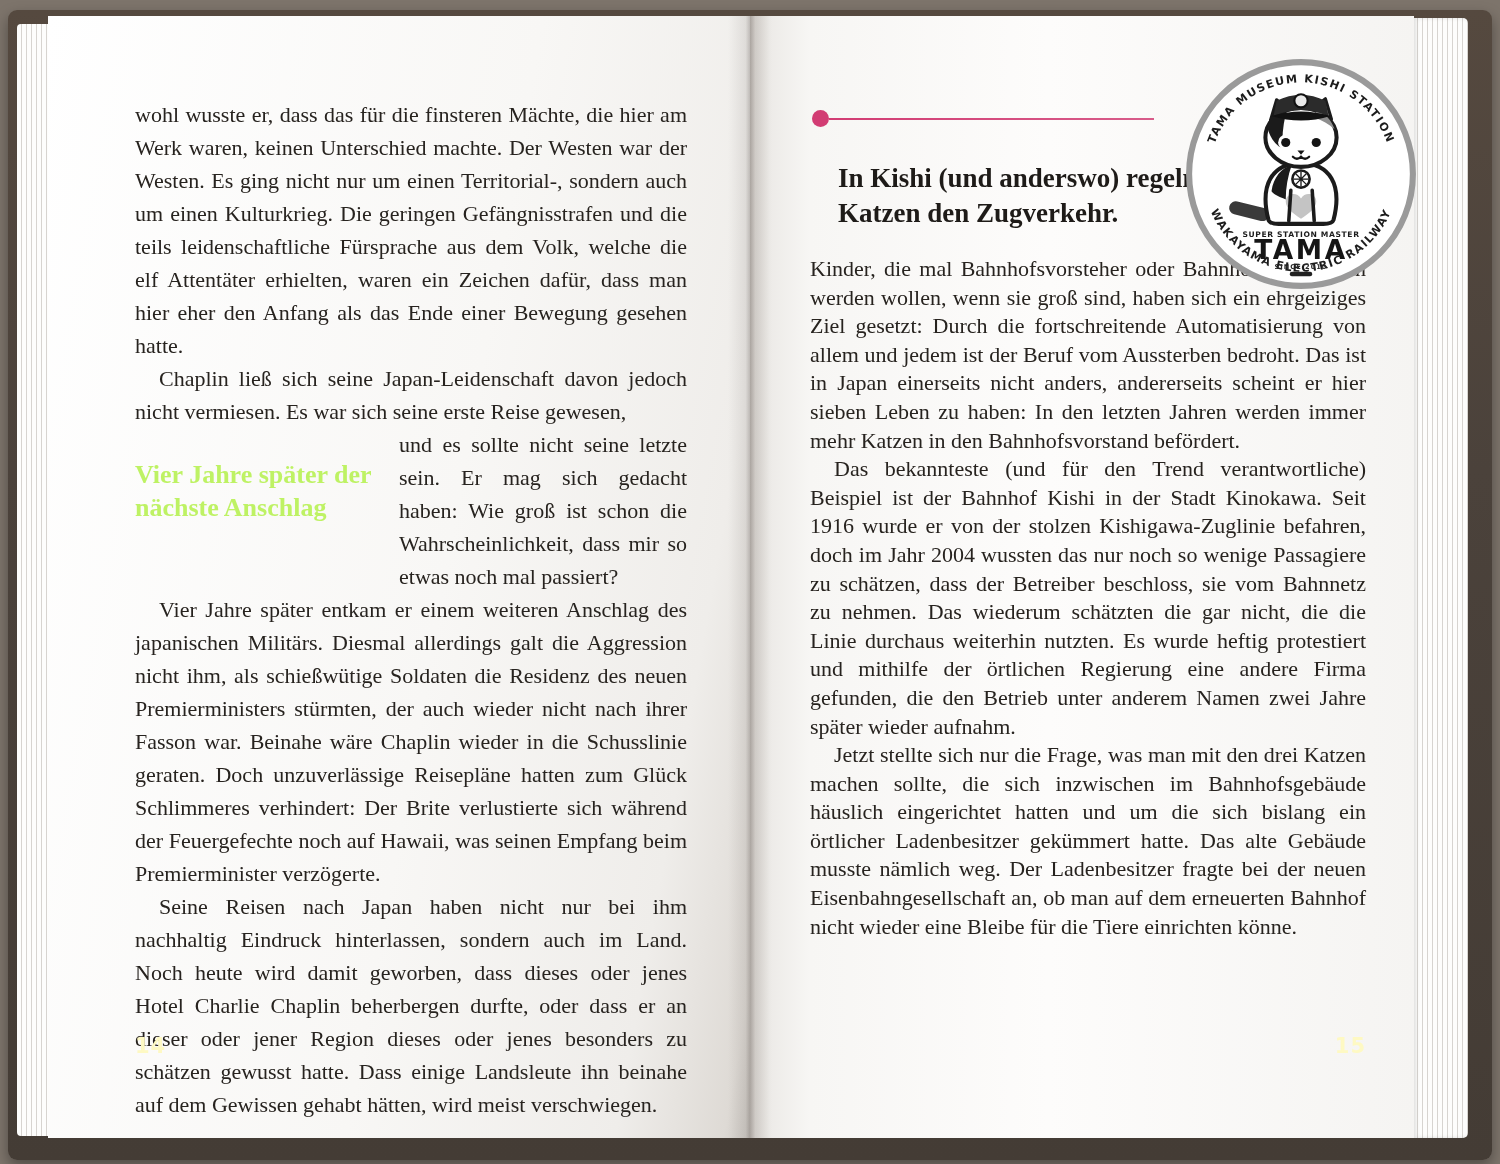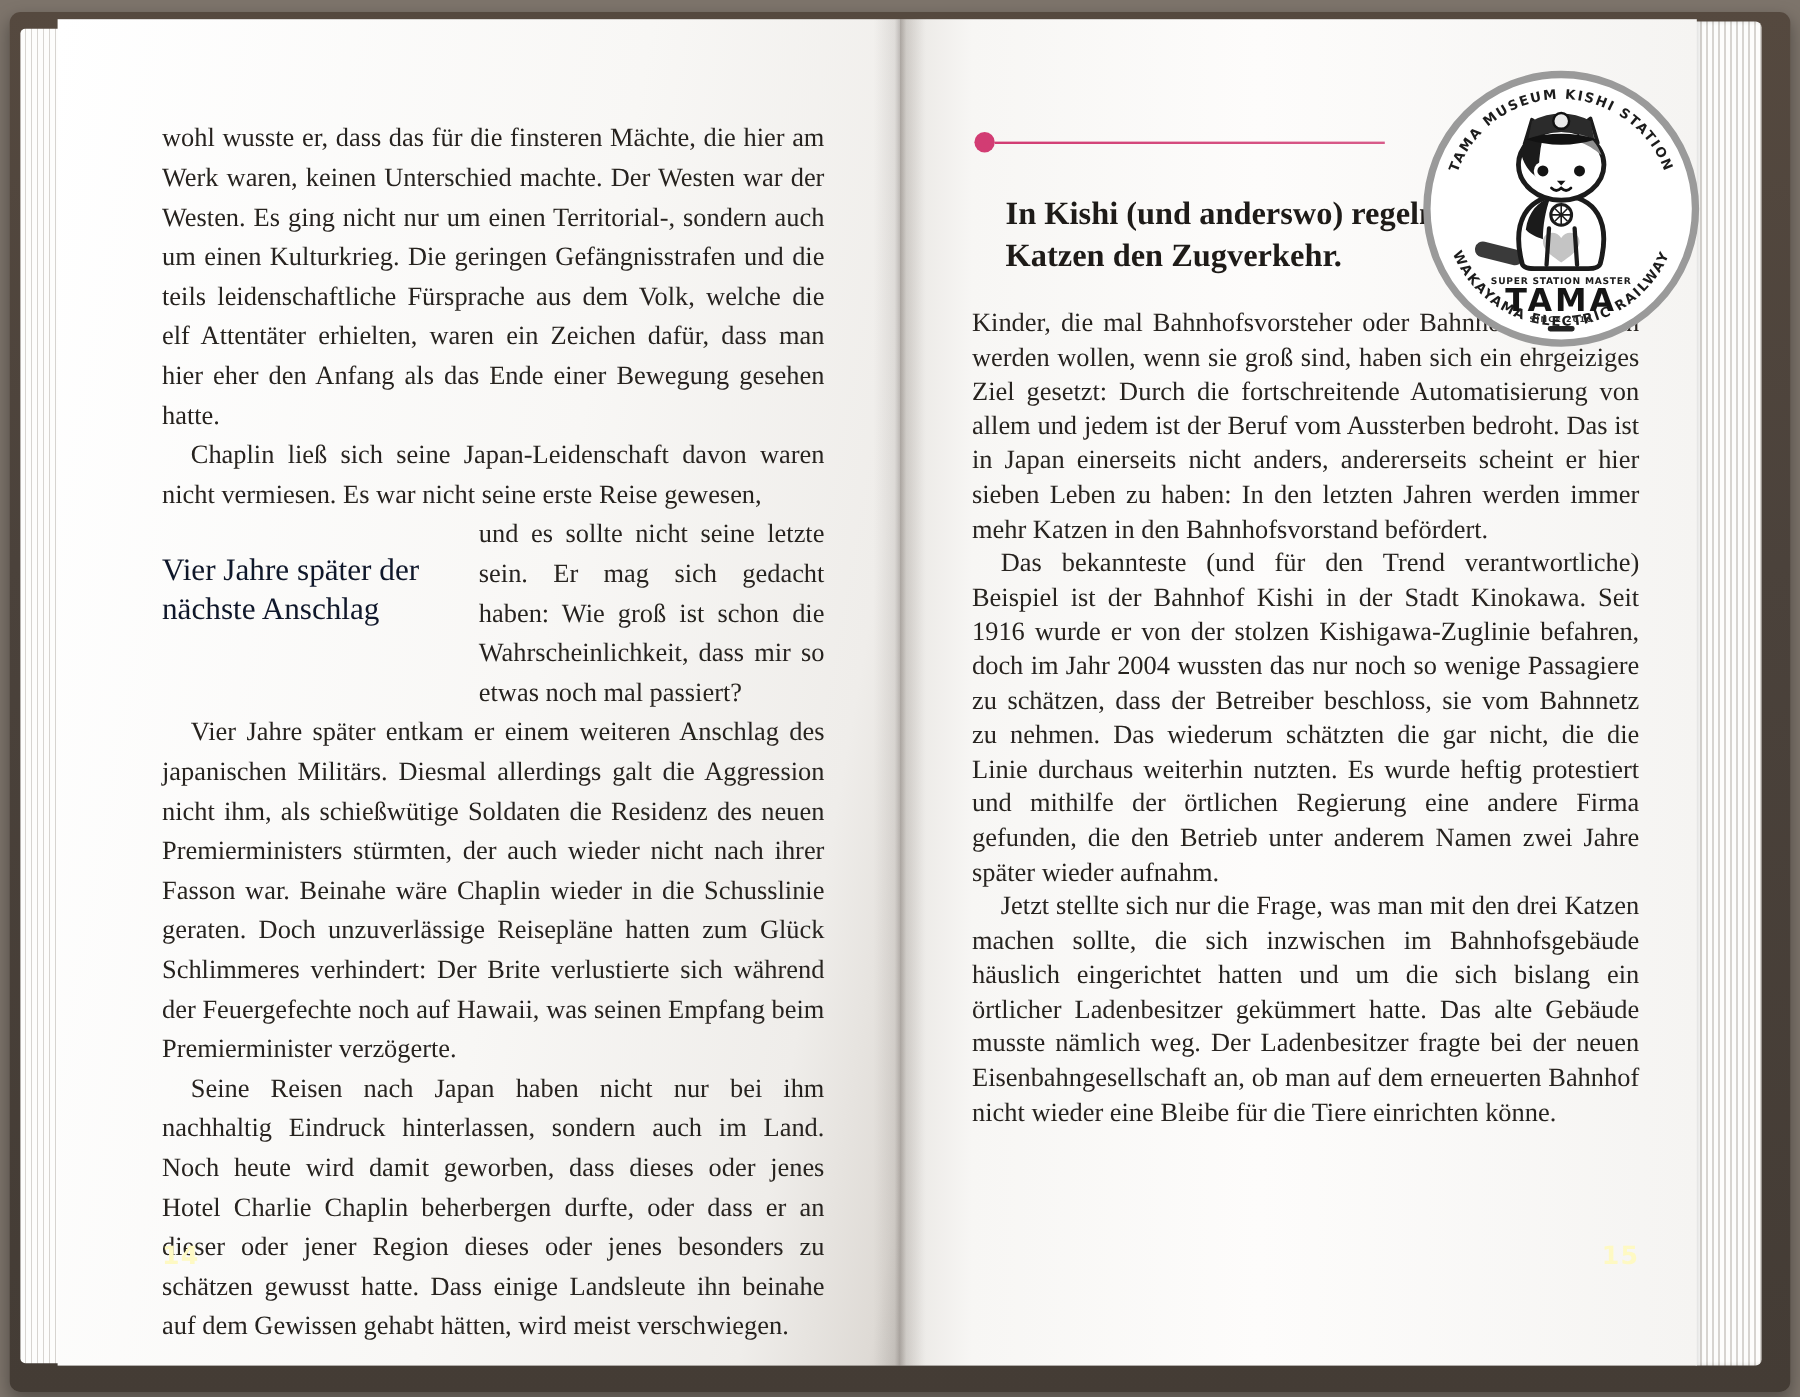--- a/index.html
+++ b/index.html
@@ -30,21 +30,21 @@
 
   
   .body-text { color:#27231f; font-size:22px; text-align:justify; }
   .left-content  { position:absolute; left:135px; top:98px;  width:552px; line-height:33px; }
   .right-content { position:absolute; left:810px; top:84px;  width:556px; }
   .right-content .body-text { line-height:28.6px; }
   p { margin:0; }
   .indent { text-indent:24px; }
 
   .wrap-row { display:grid; grid-template-columns:238px 1fr; column-gap:26px; }
-  .margin-heading { color:#0f172a; font-weight:400; font-size:26px; line-height:33px;
+  .margin-heading { color:#bef264; font-weight:700; font-size:26px; line-height:33px;
                     text-align:left; margin-top:30px; }
 
   .chapter-title { color:#d23c73; font-family:"DejaVu Sans", sans-serif; font-weight:700;
                    font-size:60px; line-height:64px; letter-spacing:1px; margin:0; }
   .title-rule { display:flex; align-items:center; margin:26px 0 0 2px; width:342px; }
   .title-rule .dot { width:17px; height:17px; border-radius:50%; background:#d23c73; flex:0 0 auto; }
   .title-rule .line { height:2px; flex:1 1 auto; background:linear-gradient(to right,#d23c73,#d85c8a); }
 
   .subtitle { font-weight:700; font-size:27px; line-height:35px; color:#1e1b18;
               width:440px; margin-top:34px; text-align:left;margin-left:28px; }
@@ -74,21 +74,21 @@
   <div class="page-stack left"></div>
   <div class="page-stack right"></div>
 
   <div class="page left"></div>
 
   <div class="page right"></div>
   <div class="spine-shadow"></div>
 
   <div class="left-content body-text">
     <p>wohl wusste er, dass das für die finsteren Mächte, die hier am Werk waren, keinen Unterschied machte. Der Westen war der Westen. Es ging nicht nur um einen Territorial-, sondern auch um einen Kulturkrieg. Die geringen Gefängnisstrafen und die teils leidenschaftliche Fürsprache aus dem Volk, welche die elf Attentäter erhielten, waren ein Zeichen dafür, dass man hier eher den Anfang als das Ende einer Bewegung gesehen hatte.</p>
-    <p class="indent">Chaplin ließ sich seine Japan-Leidenschaft davon waren nicht vermiesen. Es war nicht seine erste Reise gewesen,</p>
+    <p class="indent">Chaplin ließ sich seine Japan-Leidenschaft davon jedoch nicht vermiesen. Es war sich seine erste Reise gewesen,</p>
     <div class="wrap-row">
       <div class="margin-heading">Vier Jahre später der nächste Anschlag</div>
       <p>und es sollte nicht seine letzte sein. Er mag sich gedacht haben: Wie groß ist schon die Wahrscheinlichkeit, dass mir so etwas noch mal passiert?</p>
     </div>
     <p class="indent">Vier Jahre später entkam er einem weiteren Anschlag des japanischen Militärs. Diesmal allerdings galt die Aggression nicht ihm, als schießwütige Soldaten die Residenz des neuen Premierministers stürmten, der auch wieder nicht nach ihrer Fasson war. Beinahe wäre Chaplin wieder in die Schusslinie geraten. Doch unzuverlässige Reisepläne hatten zum Glück Schlimmeres verhindert: Der Brite verlustierte sich während der Feuergefechte noch auf Hawaii, was seinen Empfang beim Premierminister verzögerte.</p>
     <p class="indent">Seine Reisen nach Japan haben nicht nur bei ihm nachhaltig Eindruck hinterlassen, sondern auch im Land. Noch heute wird damit geworben, dass dieses oder jenes Hotel Charlie Chaplin beherbergen durfte, oder dass er an dieser oder jener Region dieses oder jenes besonders zu schätzen gewusst hatte. Dass einige Landsleute ihn beinahe auf dem Gewissen gehabt hätten, wird meist verschwiegen.</p>
   </div>
   <div class="page-number pn-left">14</div>
 
   <div class="right-content">

